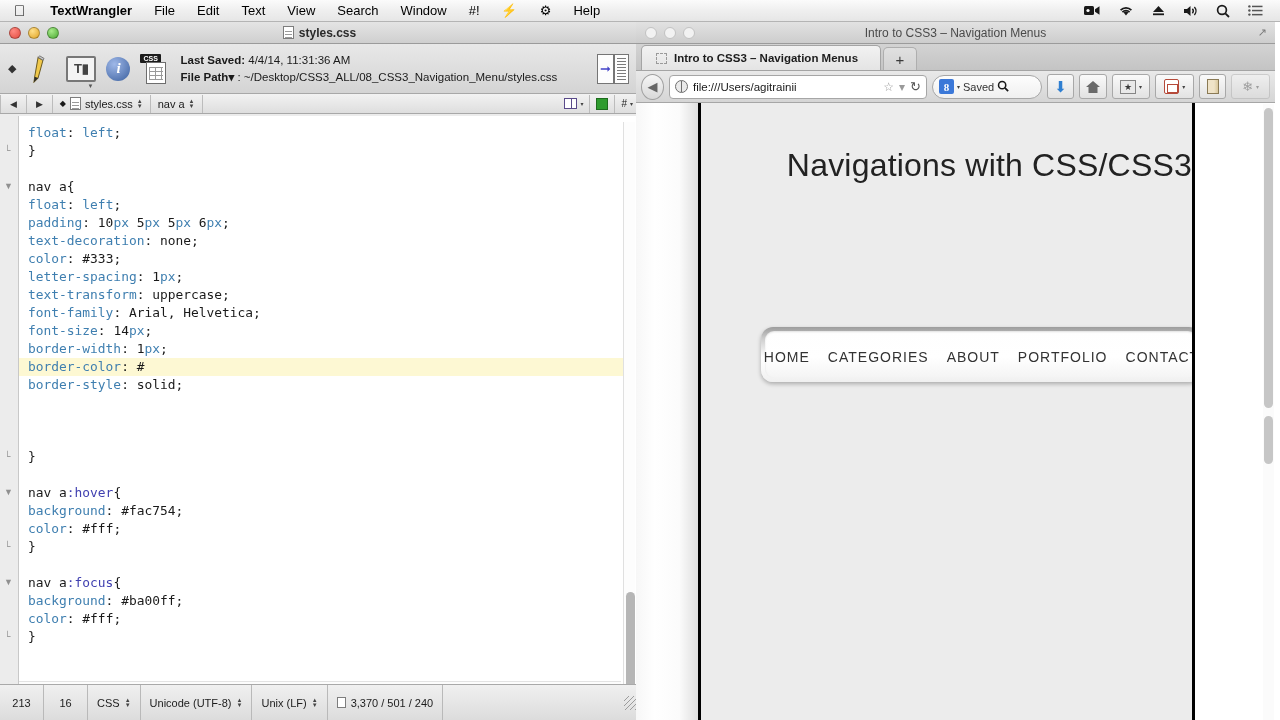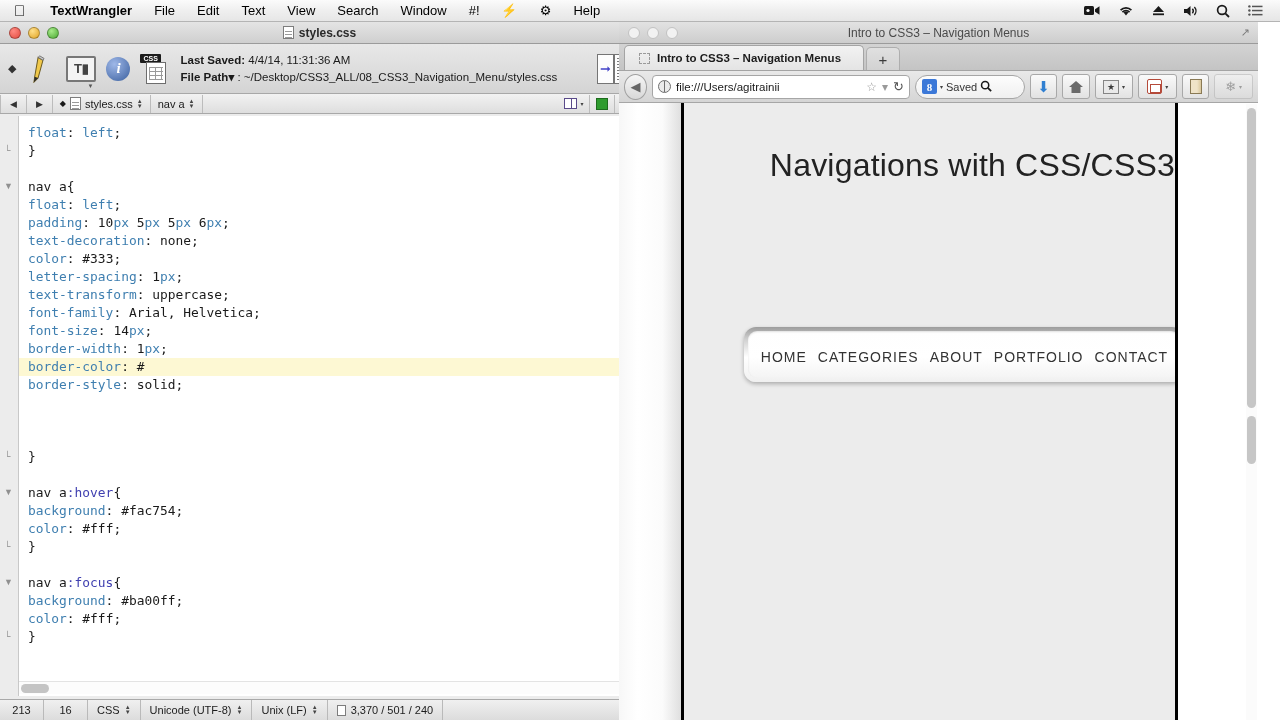--- a/index.html
+++ b/index.html
@@ -172,40 +172,40 @@
   #tw-hscroll {
     position: absolute; left: 19px; bottom: 26px; width: 602px; height: 13px;
     background: #fcfcfc; border-top: 1px solid #e3e3e3;
   }
   #tw-hthumb {
     position: absolute; left: 2px; top: 2px; width: 28px; height: 9px;
     background: #c4c4c4; border-radius: 5px;
   }
 
   #tw-status {
-    position: absolute; left: 0; bottom: 0; width: 640px; height: 21px;
+    position: absolute; left: 0; bottom: 0; width: 640px; height: 36px;
     background: linear-gradient(to bottom, #f0f0f0 0%, #dcdcdc 100%);
     border-top: 1px solid #a9a9a9;
     display: flex; align-items: center; font-size: 11px; color: #1c1c1c;
   }
   .st-cell {
     padding: 0 9px; height: 100%; display: flex; align-items: center; gap: 5px;
     border-right: 1px solid #b9b9b9;
   }
   .st-cell.num { min-width: 44px; justify-content: center; }
   .st-grip {
     margin-left: auto; width: 14px; height: 14px; margin-right: 2px;
     background-image: linear-gradient(135deg, transparent 45%, #9c9c9c 45%, #9c9c9c 55%, transparent 55%);
     background-size: 5px 5px;
   }
   .pg-ico { width: 9px; height: 11px; border: 1px solid #7d7d7d; background: #fff; }
 
   
   #ff {
-    position: absolute; left: 619px; top: 22px; width: 639px; height: 698px;
+    position: absolute; left: 636px; top: 22px; width: 639px; height: 698px;
     background: #fff;
   }
   #ff-titlebar {
     height: 22px; width: 100%;
     background: linear-gradient(to bottom, #e2e2e2 0%, #cdcdcd 100%);
     border-bottom: 1px solid #9b9b9b;
     display: flex; align-items: center; position: relative;
   }
   .traffic.inactive .tl { background: #f2f2f2; border: 1px solid #c2c2c2; }
   #ff-title {
@@ -324,21 +324,21 @@
     position: absolute; left: 60px; top: 224px;
     width: 440px; height: 55px;
     border-radius: 12px;
     background: linear-gradient(to bottom, #9d9d9d 0%, #cfcfcf 22%, #ffffff 55%, #f0f0f0 100%);
     box-shadow: 0 2px 4px rgba(0,0,0,.28);
     padding: 4px;
   }
   #nav-inner {
     width: 100%; height: 100%; border-radius: 9px;
     background: linear-gradient(to bottom, #fefefe 0%, #ffffff 55%, #f4f4f4 100%);
-    display: flex; align-items: center; justify-content: center; gap: 0;
+    display: flex; align-items: center; justify-content: center; gap: 7px;
     box-shadow: inset 0 1px 2px rgba(0,0,0,.12);
   }
   .nav-a {
     padding: 10px 5px 5px 6px;
     text-decoration: none; color: #333;
     letter-spacing: 1px; text-transform: uppercase;
     font-family: "Liberation Sans", sans-serif; font-size: 14px;
   }
 
   #ff-vscroll {

